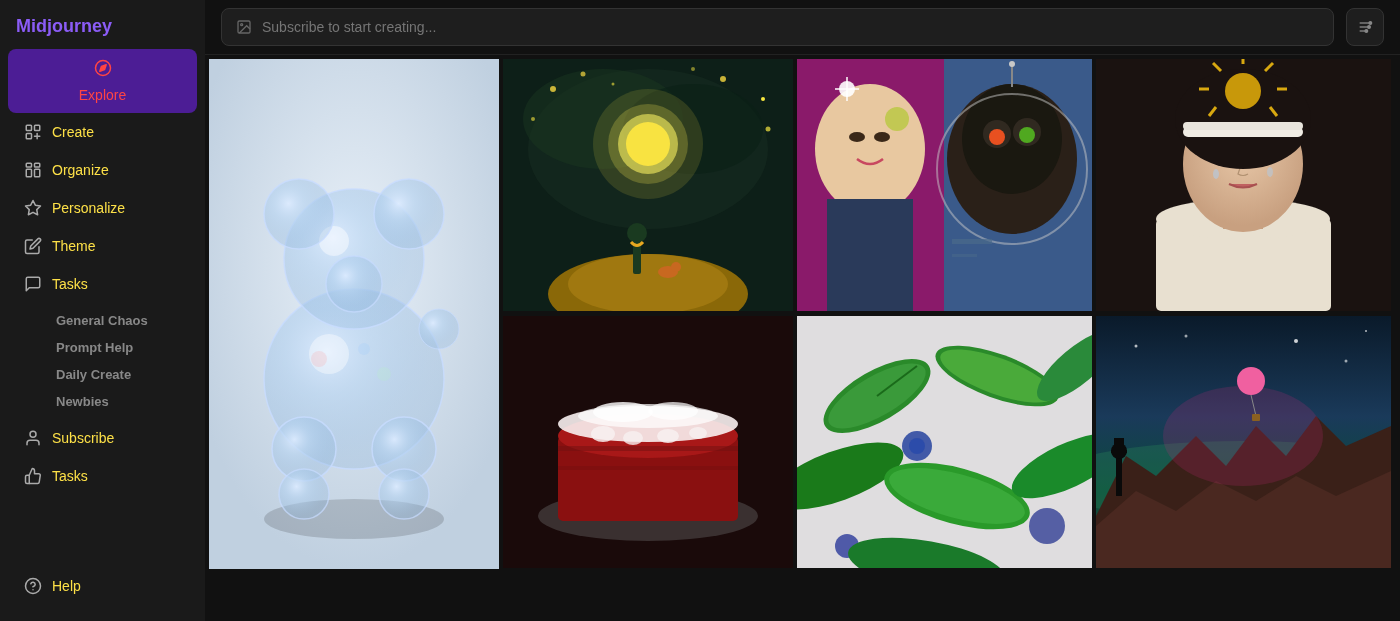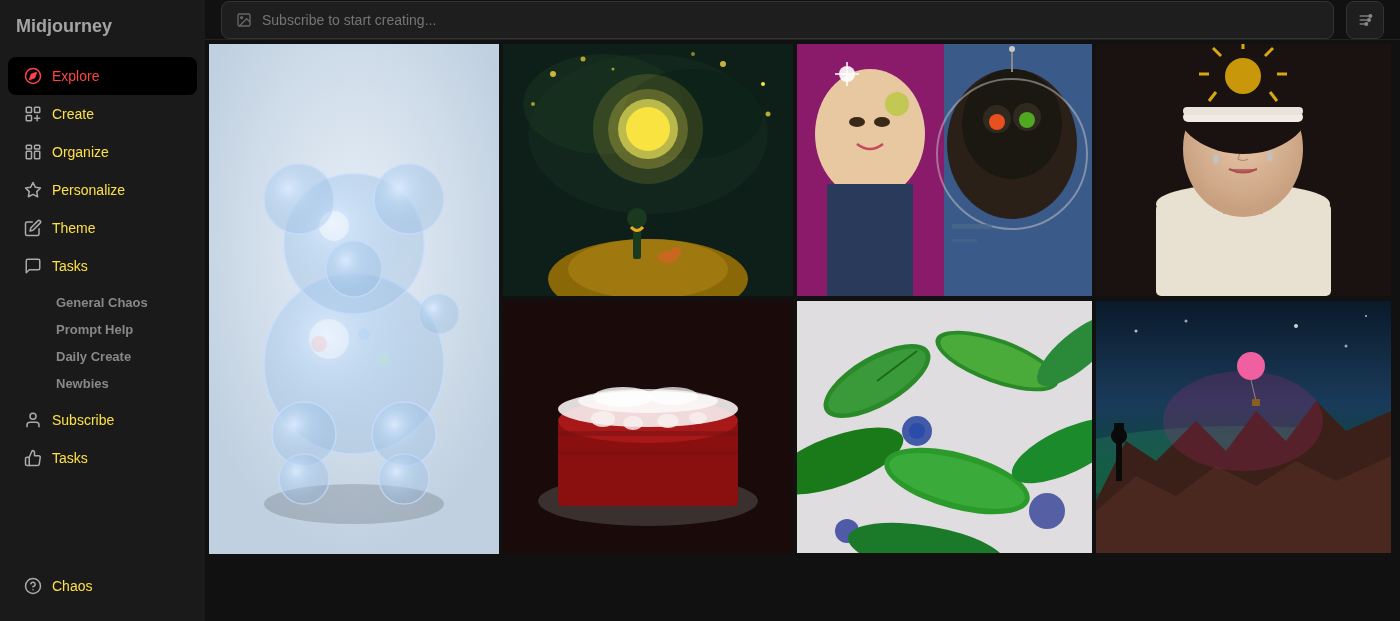--- a/index.html
+++ b/index.html
@@ -17,42 +17,43 @@
       width: 205px;
       min-width: 205px;
       background: #1a1a1a;
       height: 621px;
       display: flex;
       flex-direction: column;
       padding: 16px 0;
     }
 
     .logo {
-      padding: 0 16px 20px 16px;
+      padding: 0 16px 12px 16px;
       font-size: 18px;
       font-weight: 700;
-      color: #a3a3a3;
+      color: #8b5cf6;
     }
 
     .nav-item {
       display: flex;
       align-items: center;
       gap: 10px;
       padding: 10px 16px;
       color: #fde047;
       font-size: 14px;
       font-weight: 500;
       cursor: pointer;
       border-radius: 8px;
       margin: 0 8px;
       transition: background 0.15s;
     }
     .nav-item.active {
-      background: #000000;
+      background: #4c1d95;
       color: #ff4444;
+      flex-direction: column;
     }
     .nav-item .nav-icon {
       width: 18px;
       height: 18px;
       flex-shrink: 0;
       display: flex;
       align-items: center;
       justify-content: center;
     }
 
@@ -76,21 +77,21 @@
       flex: 1;
       display: flex;
       flex-direction: column;
       background: #111111;
       height: 621px;
       overflow: hidden;
     }
 
     
     #topbar {
-      height: 40px;
+      height: 55px;
       background: #111111;
       display: flex;
       align-items: center;
       padding: 0 16px;
       gap: 12px;
       border-bottom: 1px solid #222222;
     }
     .search-bar {
       flex: 1;
       background: #1e1e1e;
@@ -275,21 +276,21 @@
   <div class="sidebar-spacer"></div>
 
   <div class="nav-item">
     <span class="nav-icon">
       <svg width="18" height="18" viewBox="0 0 24 24" fill="none" stroke="#aaaaaa" stroke-width="2" stroke-linecap="round" stroke-linejoin="round">
         <circle cx="12" cy="12" r="10"></circle>
         <path d="M9.09 9a3 3 0 0 1 5.83 1c0 2-3 3-3 3"></path>
         <line x1="12" y1="17" x2="12.01" y2="17"></line>
       </svg>
     </span>
-    <span>Chaos</span>
+    <span>Help</span>
   </div>
 </nav>
 
 <main id="main">
 
   <div id="topbar">
     <div class="search-bar">
       <svg class="search-icon-svg" width="16" height="16" viewBox="0 0 24 24" fill="none" stroke="#666666" stroke-width="2">
         <rect x="3" y="3" width="18" height="18" rx="2"></rect>
           <circle cx="8.5" cy="8.5" r="1.5"></circle>

